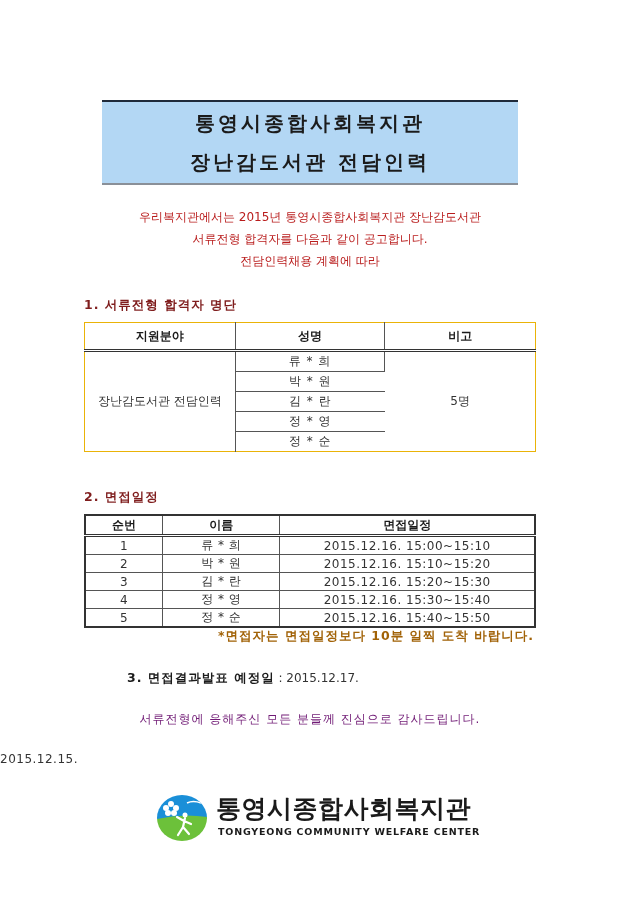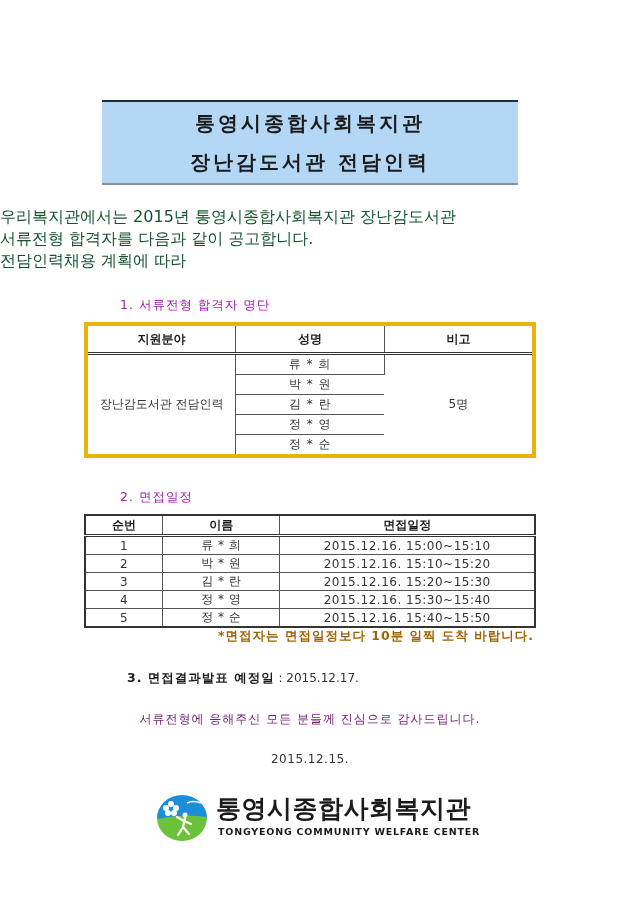--- a/index.html
+++ b/index.html
@@ -9,28 +9,28 @@
 
   
   .title-box { left:102px; top:100px; width:416px; height:85px;
                background:#b3d7f4; border-top:2px solid #1f2a3a;
                border-bottom:2px solid #8a9098; box-sizing:border-box;
                display:flex; flex-direction:column; justify-content:space-around;
                align-items:center; padding:2px 0; }
   .title-line { font-size:20px; font-weight:bold; color:#1b1b1b; letter-spacing:3px; line-height:24px; }
 
   
-  .intro { left:0; top:206px; width:620px; font-size:16px; line-height:22px; color:#14532d; }
+  .intro { left:0; top:206px; width:620px; text-align:center; font-size:12px; line-height:22px; color:#b91c1c; }
   .intro div { white-space:nowrap; }
 
-  .section-h { font-size:12.5px; font-weight:normal; color:#a21caf; white-space:nowrap; letter-spacing:1px;margin-left:36px; }
+  .section-h { font-size:12.5px; font-weight:bold; color:#7f1d1d; white-space:nowrap; letter-spacing:1px; }
 
   
   table { border-collapse:collapse; }
-  .t1 { left:84px; top:322px; width:452px; border:4px solid #eab308; }
+  .t1 { left:84px; top:322px; width:452px; border:1px solid #eab308; }
   .t1 th { height:26px; font-size:12px; font-weight:bold; color:#1b1b1b; border-bottom:3px double #333;
            border-right:1px solid #555; padding:0; }
   .t1 td { font-size:12px; color:#333; padding:0; text-align:center; border-right:1px solid #555; }
   .t1 td.name { height:19px; border-bottom:1px solid #555; letter-spacing:1px; }
   .t1 tr:last-child td.name { border-bottom:none; }
   .t1 th:last-child, .t1 td:last-child { border-right:none; }
 
   
   .t2 { left:84px; top:514px; width:452px; border:2px solid #333; }
   .t2 th { height:18px; font-size:12px; font-weight:bold; color:#1b1b1b; border-bottom:3px double #333;
@@ -40,21 +40,21 @@
   .t2 tr:last-child td { border-bottom:none; }
   .t2 th:last-child, .t2 td:last-child { border-right:none; }
 
   .note { left:218px; top:628px; font-size:12.5px; font-weight:bold; color:#a16207; letter-spacing:1px; white-space:nowrap; }
 
   .sec3 { left:84px; top:670px; white-space:nowrap; font-size:12.5px; }
   .sec3 .lbl { font-weight:bold; color:#1b1b1b; letter-spacing:1px;margin-left:43px; }
   .sec3 .val { color:#333; font-size:12px; }
 
   .thanks { left:0; top:711px; width:620px; text-align:center; font-size:12px; color:#701a75; letter-spacing:1px; }
-  .date { left:0; top:752px; width:620px; text-align:center; font-size:12px; color:#333; letter-spacing:0.5px; }
+  .date { left:0; top:752px; width:620px; text-align:left; font-size:12px; color:#333; letter-spacing:0.5px; }
 
   
   .logo-mark { left:157px; top:795px; width:50px; height:46px; border-radius:50%; overflow:hidden; }
   .logo-text-kr { left:216px; top:792px; font-size:25px; font-weight:bold; color:#1a1a1a; letter-spacing:0.5px; white-space:nowrap; }
   .logo-text-en { left:218px; top:826px; font-size:9.5px; font-weight:bold; color:#1a1a1a; letter-spacing:0.8px; white-space:nowrap; }
 </style>
 </head>
 <body>
 
 <div class="abs title-box">

